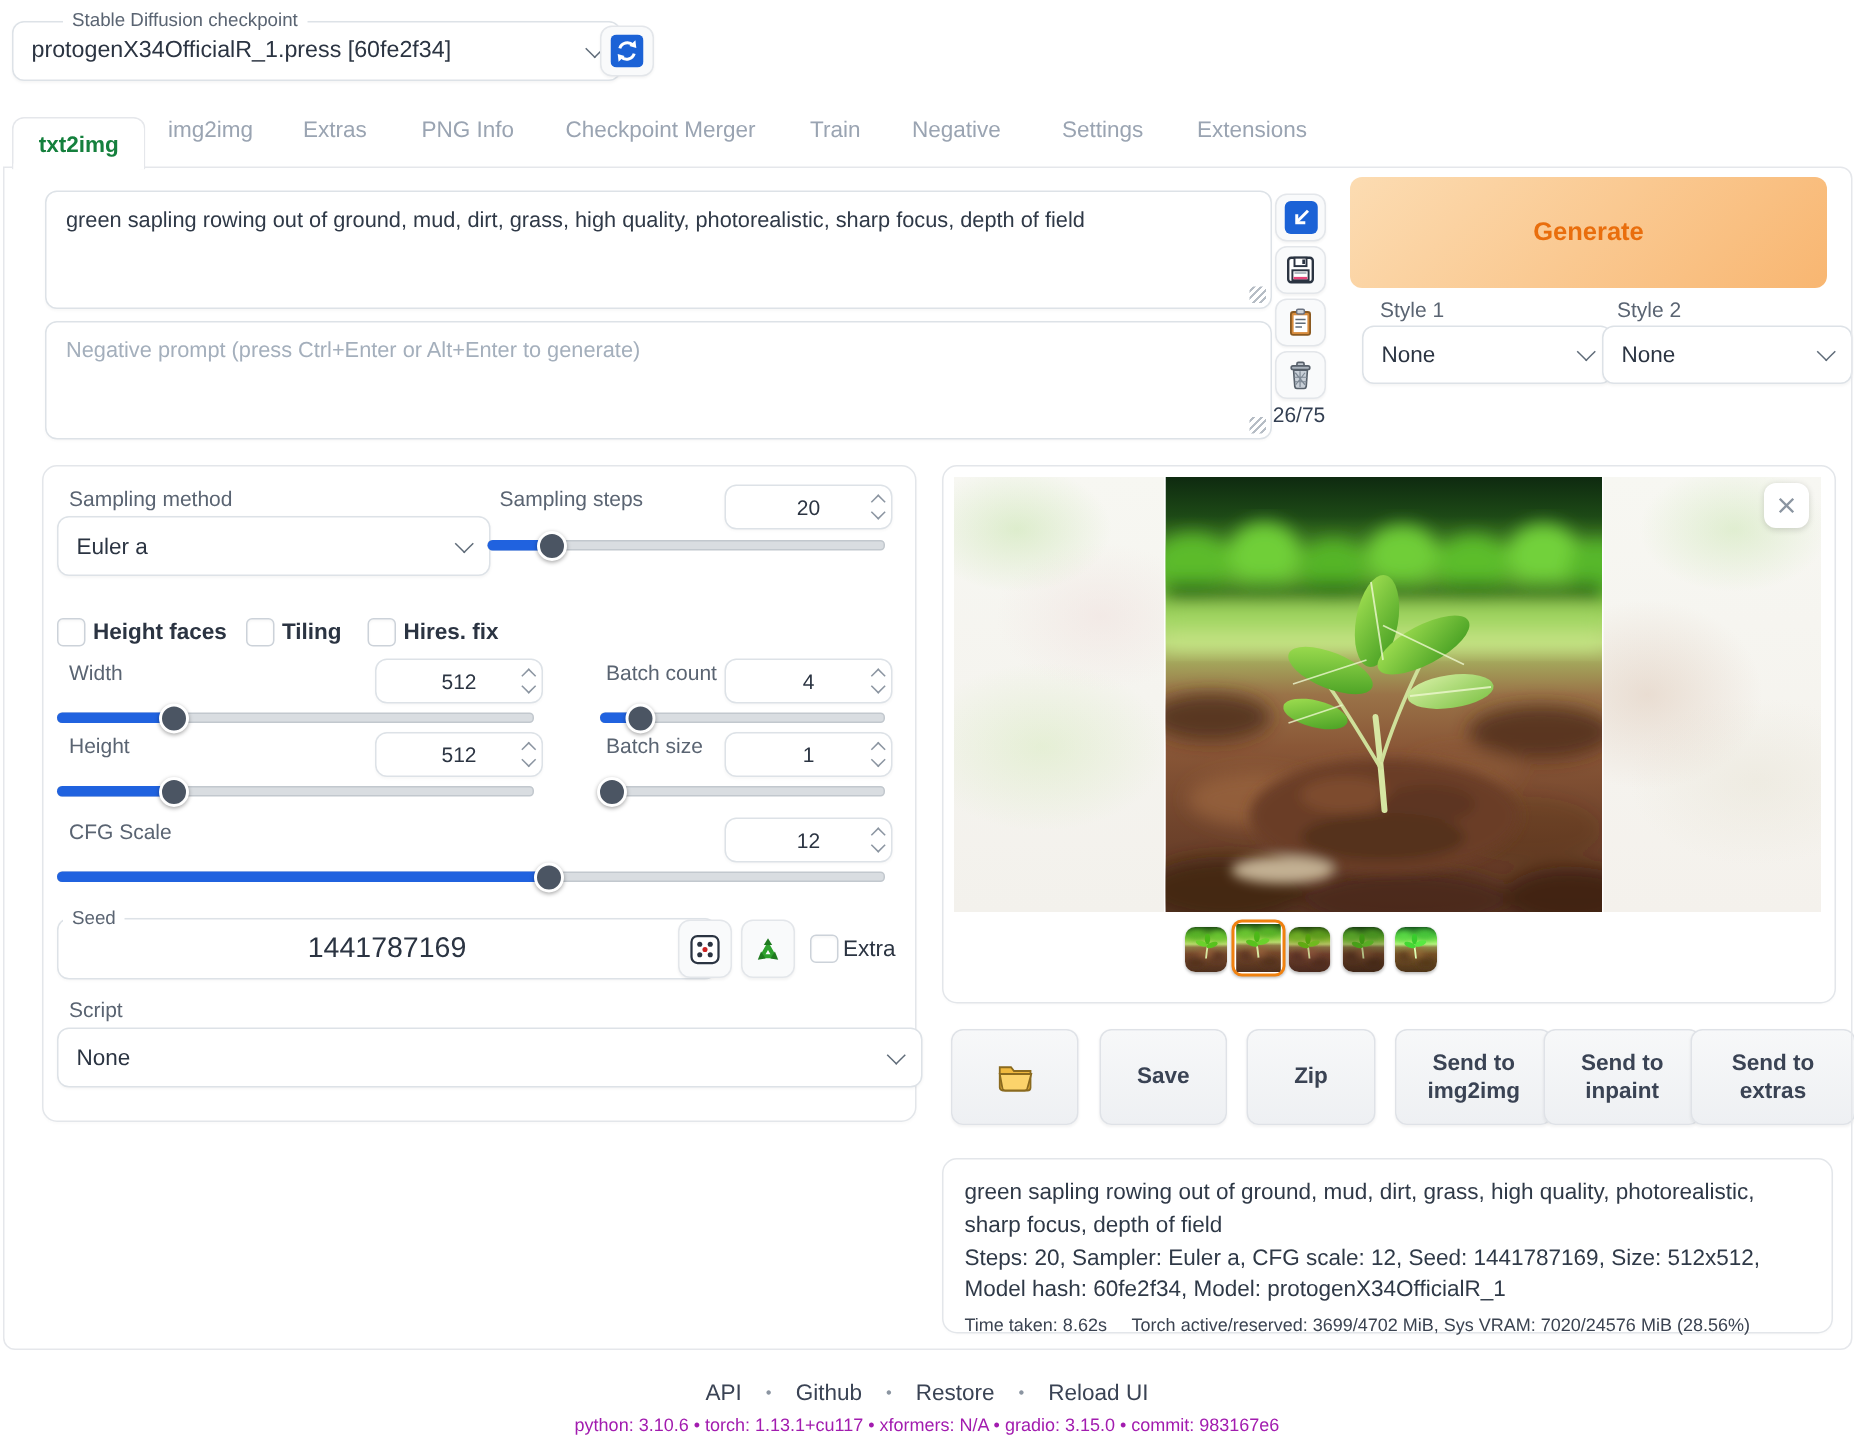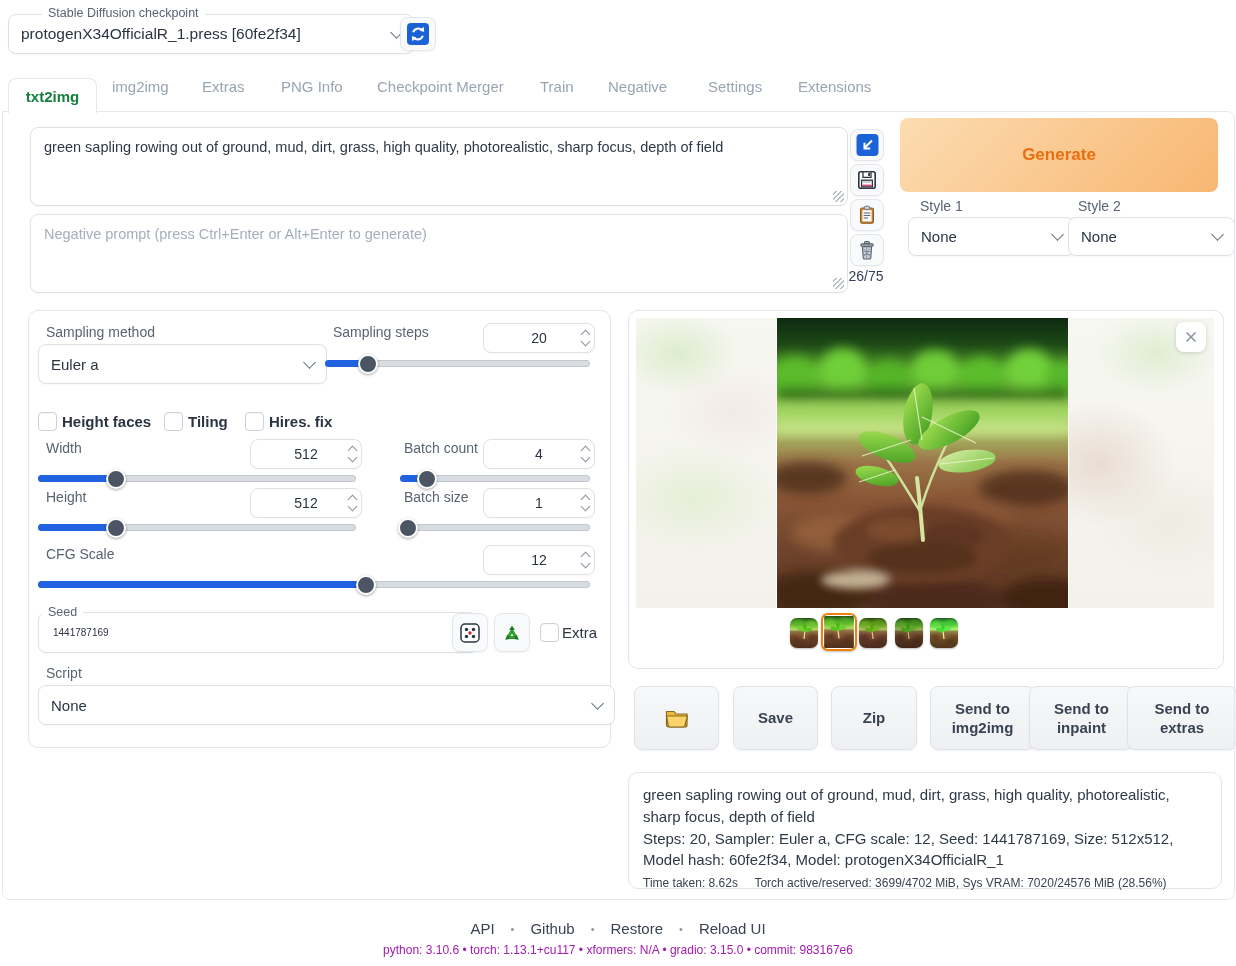--- a/index.html
+++ b/index.html
@@ -216,21 +216,21 @@
       <i class="chev down"></i>
     </span>
 </div>
 <div class="slider" style="left:38px;top:574px;width:552px">
   <div class="sl-track"></div>
     <div class="sl-fill" style="width: 59%;"></div>
     <div class="sl-handle" style="left: calc(59% - 8px);"></div>
 </div>
 
 <div class="legend" style="left:42px;top:605px">Seed</div>
-<div class="numbox" style="left:38px;top:612px;width:410px;height:39px;justify-content:flex-start;padding:0 14px;font-size:10px">
+<div class="numbox" style="left:38px;top:612px;width:410px;height:39px;justify-content:center;padding:0 14px;font-size:19px">
   <span>1441787169</span>
   <span class="spin" style="right:8px;background:#edeff2;border-radius:5px;padding:4px 5px">
       <i class="chev up"></i>
       <i class="chev down"></i>
     </span>
 </div>
 <div class="toolbtn" style="left:452px;top:613px;width:34px;height:37px">
   <svg width="22" height="22" viewBox="0 0 22 22">
     <rect x="2" y="2" width="18" height="18" rx="4" fill="#fff" stroke="#2b3442" stroke-width="1.5"></rect>
     <circle cx="7.5" cy="7.5" r="1.7" fill="#2b3442"></circle>

